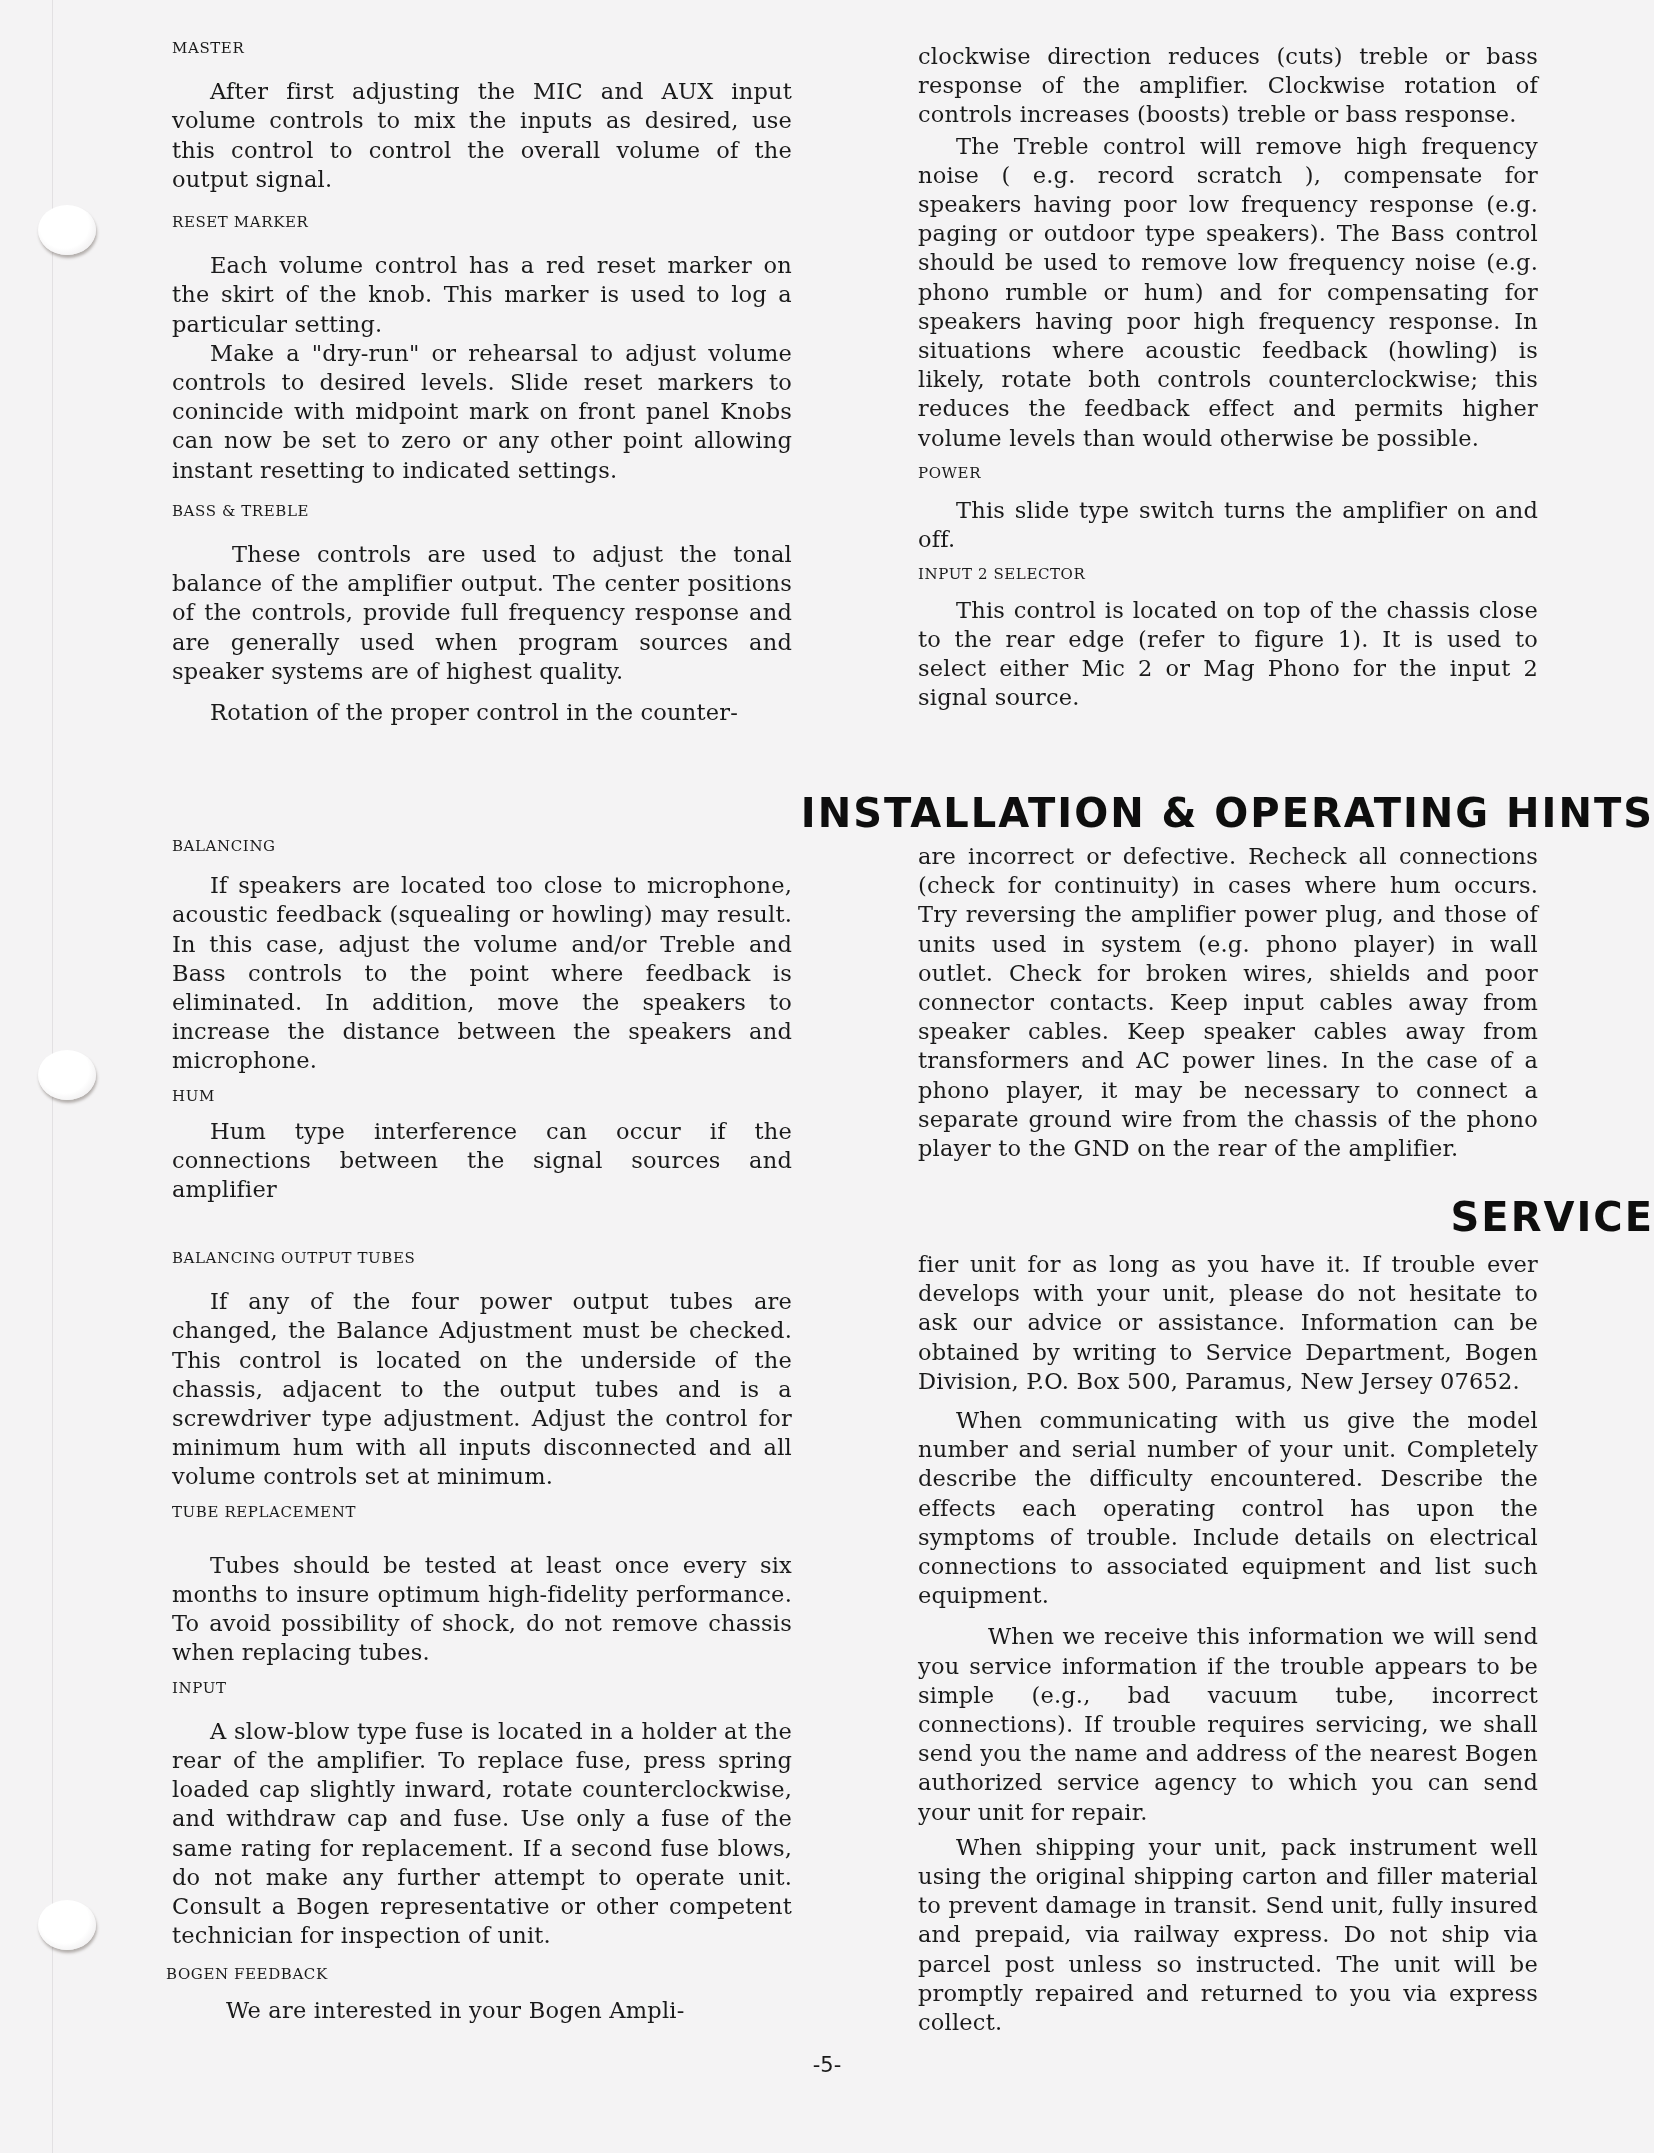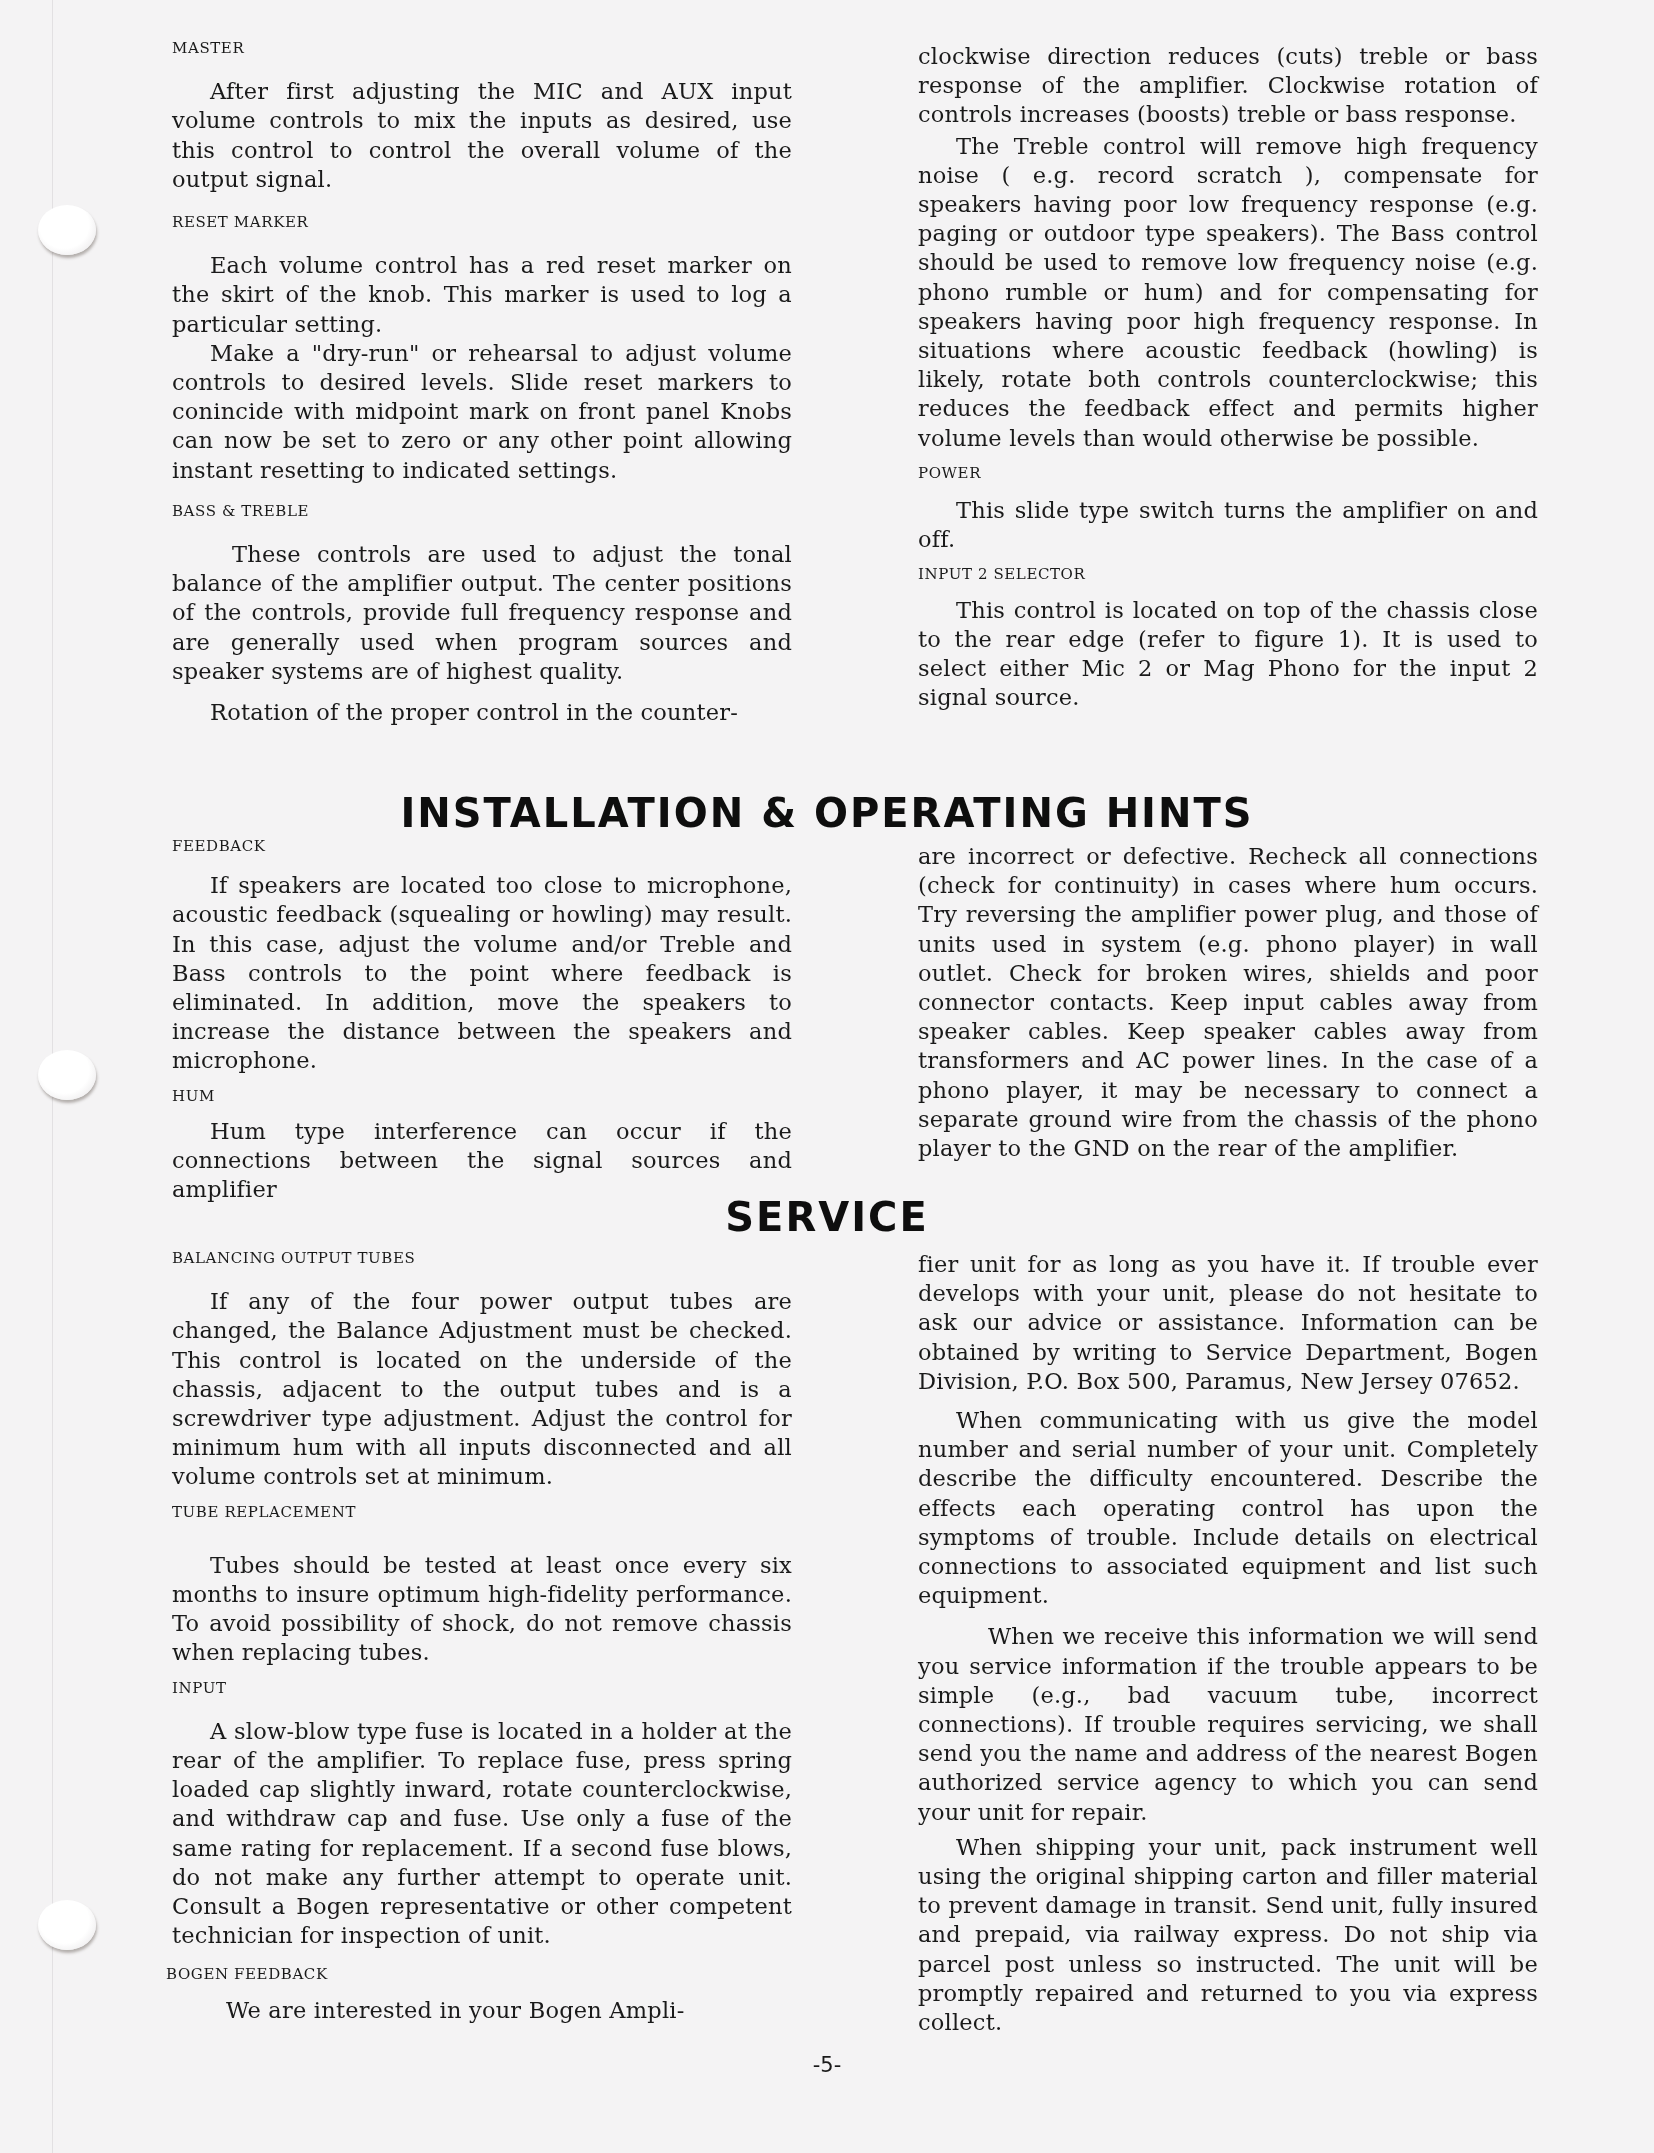--- a/index.html
+++ b/index.html
@@ -24,21 +24,21 @@
     position: absolute; width: 620px;
     font-size: 22.5px; line-height: 29.2px;
     letter-spacing: 0.2px;
   }
   .col-left { left: 172px; }
   .col-right { left: 918px; }
   .h { font-size: 15px; margin: 0 0 6px 0; letter-spacing: 0.6px; }
   .p { margin: 0 0 6px 0; text-indent: 38px; text-align: justify; }
   .p.noindent { text-indent: 0; }
   .banner {
-    position: absolute; left: 0; width: 1654px; text-align: center;
+    position: absolute; left: 0; width: 1654px; text-align: right;
     font-family: "DejaVu Sans", "Liberation Sans", sans-serif;
     font-weight: bold; font-size: 40px; letter-spacing: 2px; color: #0e0e0e;
   }
   .page-number {
     position: absolute; top: 2053px; left: 0; width: 1654px; text-align: center;
     font-family: "DejaVu Sans", sans-serif; font-size: 21px;
   }
 </style>
 </head>
 <body>
@@ -64,21 +64,21 @@
   <div class="p">The Treble control will remove high frequency noise ( e.g. record scratch ), compensate for speakers having poor low frequency response (e.g. paging or outdoor type speakers). The Bass control should be used to remove low frequency noise (e.g. phono rumble or hum) and for compensating for speakers having poor high frequency response. In situations where acoustic feedback (howling) is likely, rotate both controls counterclockwise; this reduces the feedback effect and permits higher volume levels than would otherwise be possible.</div>
   <div class="h" style="margin-top:0">POWER</div>
   <div class="p" style="margin-top:8px">This slide type switch turns the amplifier on and off.</div>
   <div class="h" style="margin-top:6px">INPUT 2 SELECTOR</div>
   <div class="p" style="margin-top:0">This control is located on top of the chassis close to the rear edge (refer to figure 1). It is used to select either Mic 2 or Mag Phono for the input 2 signal source.</div>
 </div>
 
 <div class="banner" style="top:790px">INSTALLATION &amp; OPERATING HINTS</div>
 
 <div class="col col-left" style="top:832px">
-  <div class="h">FEEDBACK</div>
+  <div class="h">BALANCING</div>
   <div class="p" style="margin-top:10px">If speakers are located too close to microphone, acoustic feedback (squealing or howling) may result. In this case, adjust the volume and/or Treble and Bass controls to the point where feedback is eliminated. In addition, move the speakers to increase the distance between the speakers and microphone.</div>
   <div class="h" style="margin-top:4px">HUM</div>
   <div class="p" style="margin-top:0">Hum type interference can occur if the connections between the signal sources and amplifier</div>
 </div>
 
 <div class="col col-right" style="top:842px">
   <div class="p noindent">are incorrect or defective. Recheck all connections (check for continuity) in cases where hum occurs. Try reversing the amplifier power plug, and those of units used in system (e.g. phono player) in wall outlet. Check for broken wires, shields and poor connector contacts. Keep input cables away from speaker cables. Keep speaker cables away from transformers and AC power lines. In the case of a phono player, it may be necessary to connect a separate ground wire from the chassis of the phono player to the GND on the rear of the amplifier.</div>
 </div>
 
 <div class="banner" style="top:1194px">SERVICE</div>

